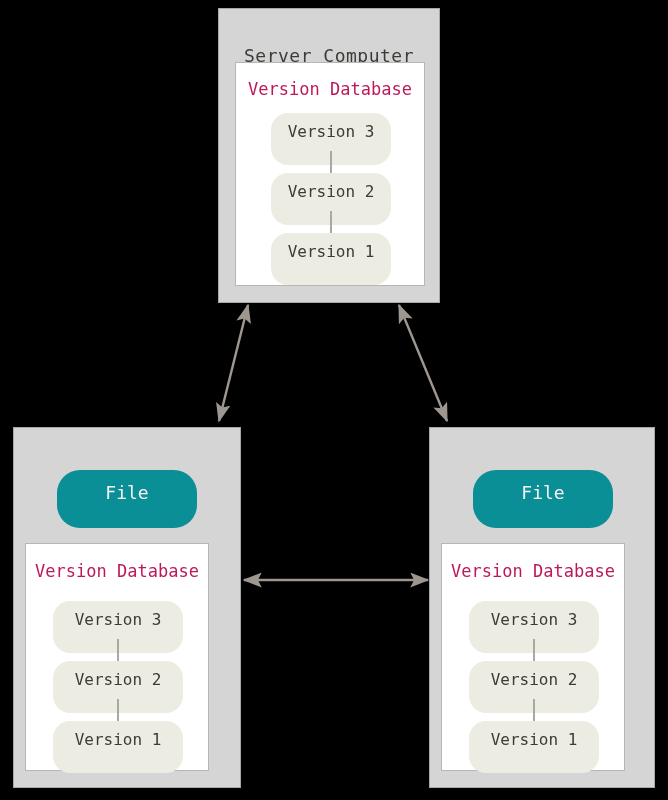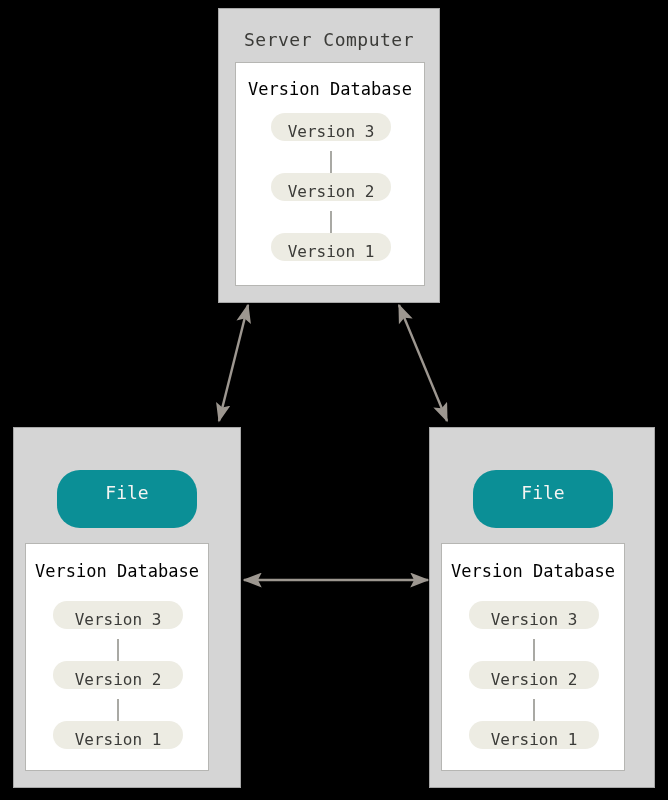--- a/index.html
+++ b/index.html
@@ -34,21 +34,21 @@
     letter-spacing: 0.5px;
     white-space: nowrap;
   }
 
   #server-computer {
     left: 218px;
     top: 8px;
     width: 222px;
     height: 295px;
   }
-  #server-computer .box-title { top: 20px; }
+  #server-computer .box-title { top: 36px; }
 
   #computer-a {
     left: 13px;
     top: 427px;
     width: 228px;
     height: 361px;
   }
 
   #computer-b {
     left: 429px;
@@ -64,21 +64,21 @@
     position: absolute;
     background: #ffffff;
     border: 1px solid #b6b6b3;
     box-sizing: border-box;
   }
   .vdb-title {
     position: absolute;
     left: 0;
     right: 0;
     text-align: center;
-    color: #000000;
+    color: #be185d;
     font-size: 17px;
     white-space: nowrap;
   }
 
   #server-vdb {
     left: 235px;
     top: 62px;
     width: 190px;
     height: 224px;
   }
@@ -98,21 +98,21 @@
     width: 184px;
     height: 228px;
   }
   #b-vdb .vdb-title { top: 17px; }
 
   
   .version-pill {
     position: absolute;
     background: #edece3;
     border-radius: 17px;
-    height: 28px;
+    height: 52px;
     line-height: 38px;
     text-align: center;
     color: #3b3b38;
     font-size: 16px;
     white-space: nowrap;
   }
   .vconn {
     position: absolute;
     width: 2px;
     background: #a9a9a4;

